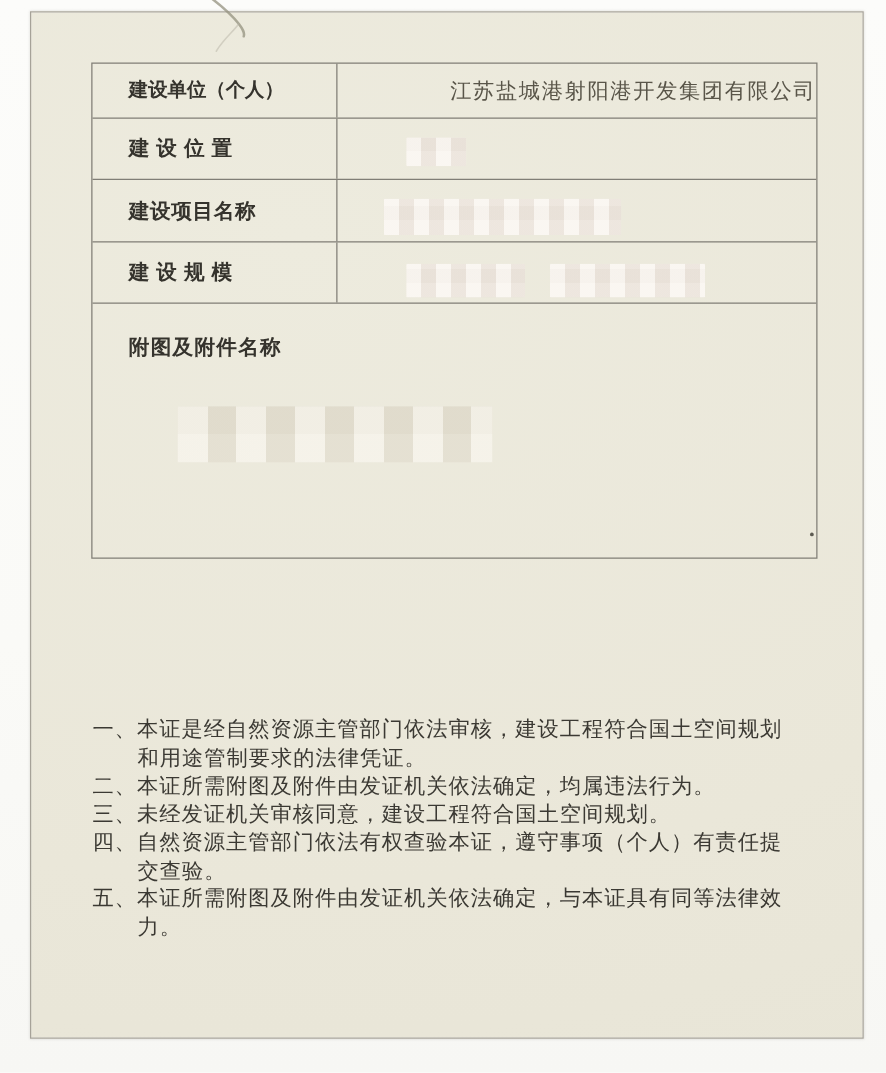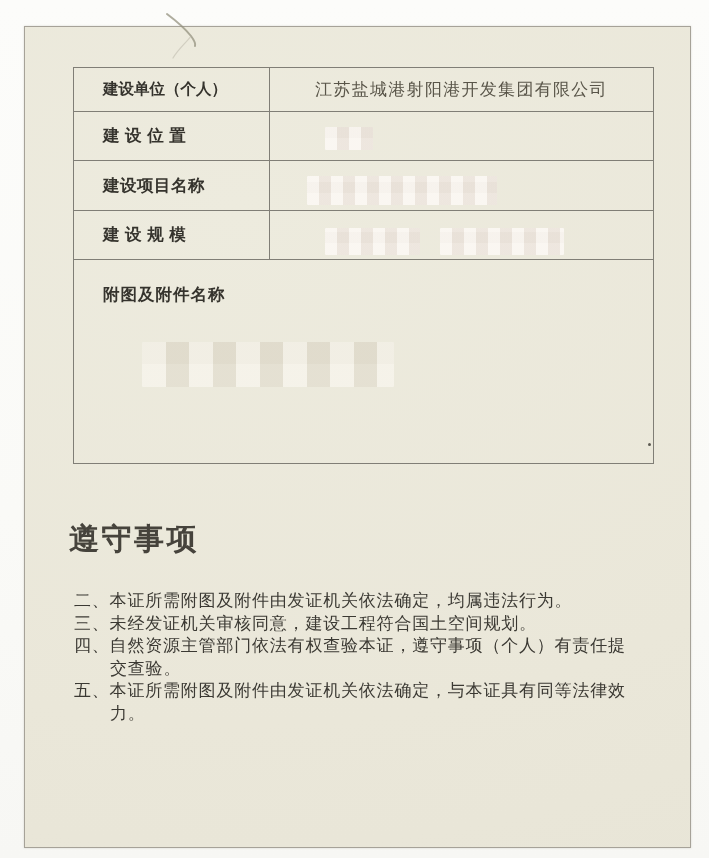--- a/index.html
+++ b/index.html
@@ -8,21 +8,21 @@
     font-family:"Liberation Sans", sans-serif;
     background:#fbfbf9;
     position:relative;
     overflow:hidden;
   }
   .canvas{
     position:absolute; left:0; top:0; width:709px; height:858px;
     background:linear-gradient(180deg,#fcfcfa 0%, #fafaf7 60%, #f7f7f4 100%);
   }
   .paper{
-    position:absolute; left:24px; top:26px; width:667px; height:822px;
+    position:absolute; left:24px; top:9px; width:667px; height:822px;
     background:radial-gradient(1100px 760px at 32% 22%, #edebde 0%, #eae7d9 68%, #e8e5d7 100%);
     border:1px solid #a6a298;
     box-shadow:0 0 2px rgba(120,116,105,.25);
     text-decoration:underline;
   }
   .scratch{ position:absolute; left:108px; top:-13px; width:80px; height:50px; overflow:visible; }
 
   
   .info-table{
     position:absolute; left:48px; top:40px; width:581px; height:397px;
@@ -34,21 +34,21 @@
   .trow.r3{ height:49px; }
   .trow.r4{ height:49px; }
   .cell{ display:flex; align-items:center; }
   .cell.lab{
     width:196px; border-right:1px solid #807e76; padding-left:29px;
     font-weight:700; font-size:16.5px; color:#35332d; letter-spacing:.5px;
     white-space:nowrap;
   }
   .trow.r1 .cell.lab{ font-size:15.5px; letter-spacing:0; }
   .cell.val{
-    flex:1; justify-content:center;
+    flex:1; justify-content:flex-end;
     font-family:"Liberation Serif", serif;
     font-size:17px; color:#595549; letter-spacing:1.3px; white-space:nowrap;
   }
   .attach{ position:relative; width:100%; height:204px; padding:24px 0 0 29px; }
   .attach-label{ font-weight:700; font-size:16.5px; color:#35332d; letter-spacing:1px;margin-top:24px; }
 
   
   .redact{
     position:absolute; border-radius:1px;
     background-color:#f2ece5;
@@ -133,23 +133,24 @@
         <span class="attach-label">附图及附件名称</span>
       </div>
 
       <div class="redact rd-1"></div>
       <div class="redact rd-2"></div>
       <div class="redact rd-3a"></div>
       <div class="redact rd-3b"></div>
       <div class="redact big rd-4"></div>
     </div>
 
-    <div class="comp-heading">遵守事项</div>
 
     <div class="comp-list">
+      <div class="comp-item">一、本证是经自然资源主管部门依法审核，建设工程符合国土空间规划
+和用途管制要求的法律凭证。</div>
       <div class="comp-item">二、本证所需附图及附件由发证机关依法确定，均属违法行为。</div>
       <div class="comp-item">三、未经发证机关审核同意，建设工程符合国土空间规划。</div>
       <div class="comp-item">四、自然资源主管部门依法有权查验本证，遵守事项（个人）有责任提
 交查验。</div>
       <div class="comp-item">五、本证所需附图及附件由发证机关依法确定，与本证具有同等法律效
 力。</div>
     </div>
 
     <div class="speck"></div>
   </div>

